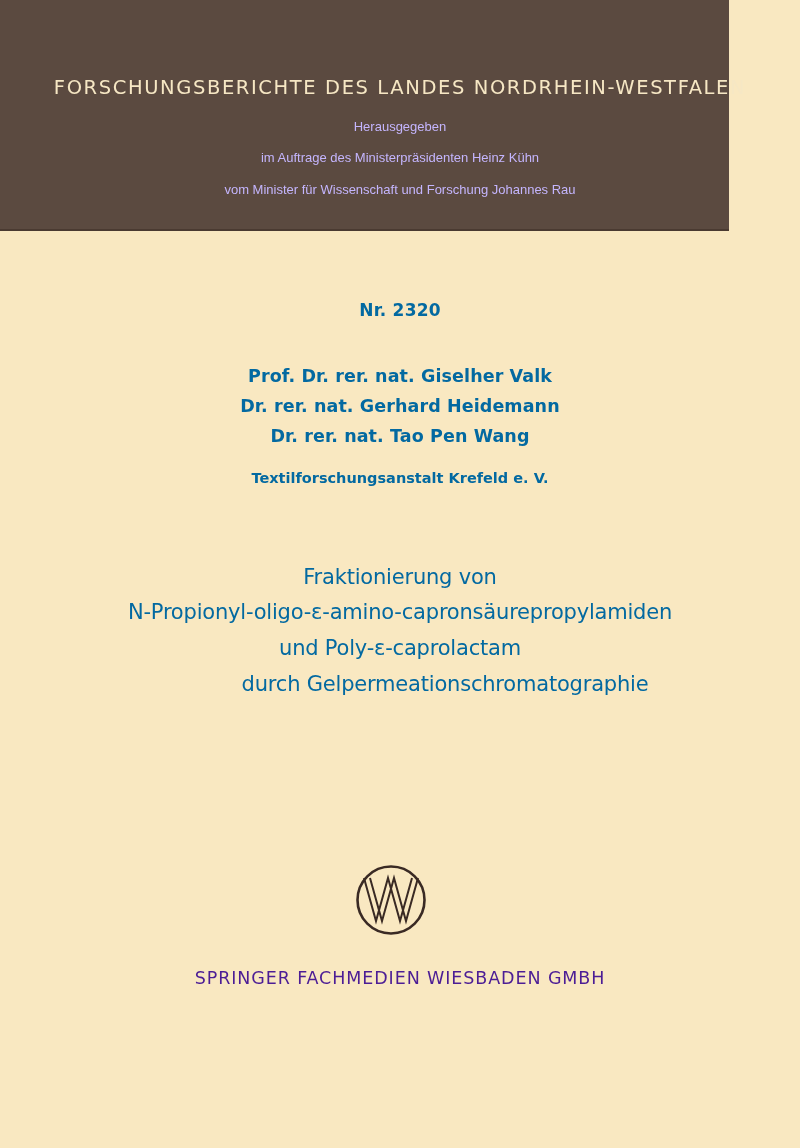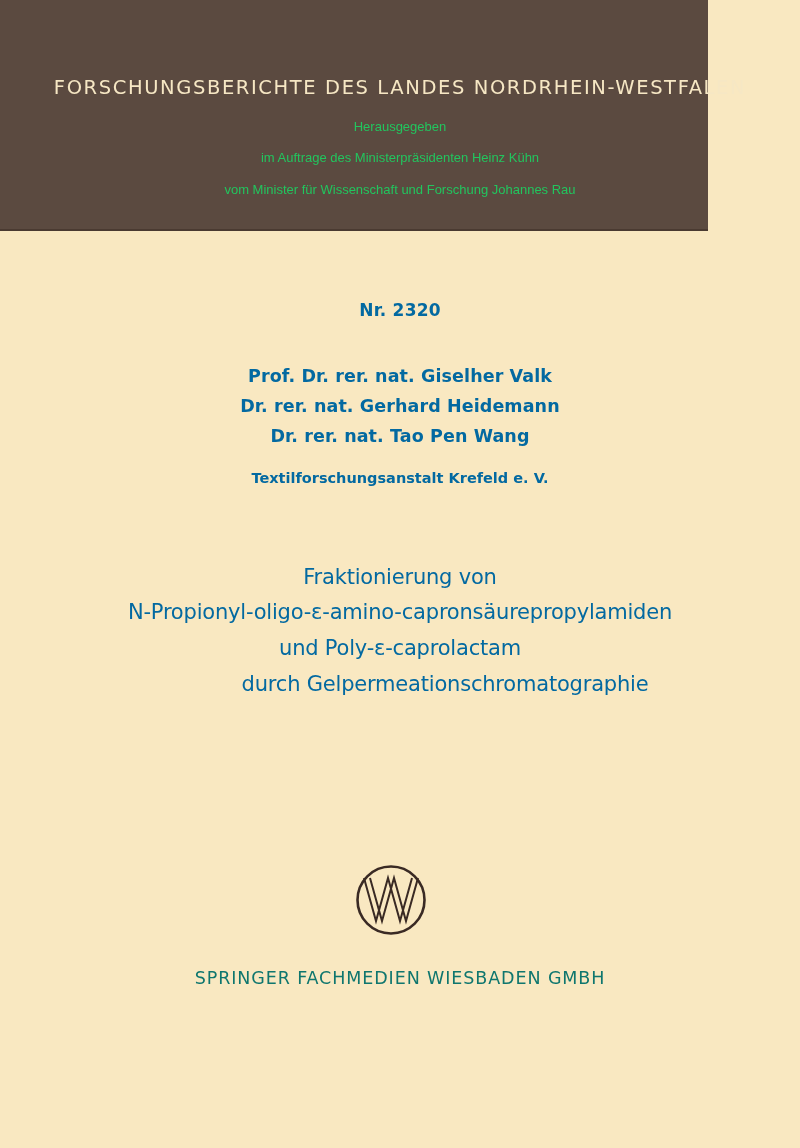--- a/index.html
+++ b/index.html
@@ -15,39 +15,40 @@
       font-family: "DejaVu Sans", sans-serif;
       color: #3a2a24;
     }
     .header-band {
       position: absolute;
       left: 0; top: 0;
       width: 708px;
       height: 229px;
       background: #5b4a40;
       border-bottom: 2px solid #4a3a31;
+      padding-left: 21px;
     }
     .series-title {
       position: absolute;
       left: 0; width: 800px;
       top: 76px;
       text-align: center;
       font-family: "DejaVu Sans", sans-serif;
       font-size: 19.5px;
       letter-spacing: 1.6px;
       color: #f6e7c4;
       white-space: nowrap;
     }
     .header-line {
       position: absolute;
       left: 0; width: 800px;
       text-align: center;
       font-family: "Liberation Sans", sans-serif;
       font-size: 13px;
-      color: #22c55e;
+      color: #c4b5fd;
       white-space: nowrap;
     }
     .hl-1 { top: 119px; }
     .hl-2 { top: 150px; }
     .hl-3 { top: 182px; }
 
     .center-line {
       position: absolute;
       left: 0; width: 800px;
       text-align: center;
@@ -76,21 +77,21 @@
       height: 72px;
     }
     .publisher {
       position: absolute;
       left: 0; width: 800px;
       top: 968px;
       text-align: center;
       font-family: "DejaVu Sans", sans-serif;
       font-size: 17.5px;
       letter-spacing: 0.9px;
-      color: #0f766e;
+      color: #4c1d95;
       white-space: nowrap;
     }
   </style>
 </head>
 <body>
 
 <div class="header-band">
   <div class="series-title">FORSCHUNGSBERICHTE DES LANDES NORDRHEIN-WESTFALEN</div>
   <div class="header-line hl-1">Herausgegeben</div>
   <div class="header-line hl-2">im Auftrage des Ministerpräsidenten Heinz Kühn</div>

